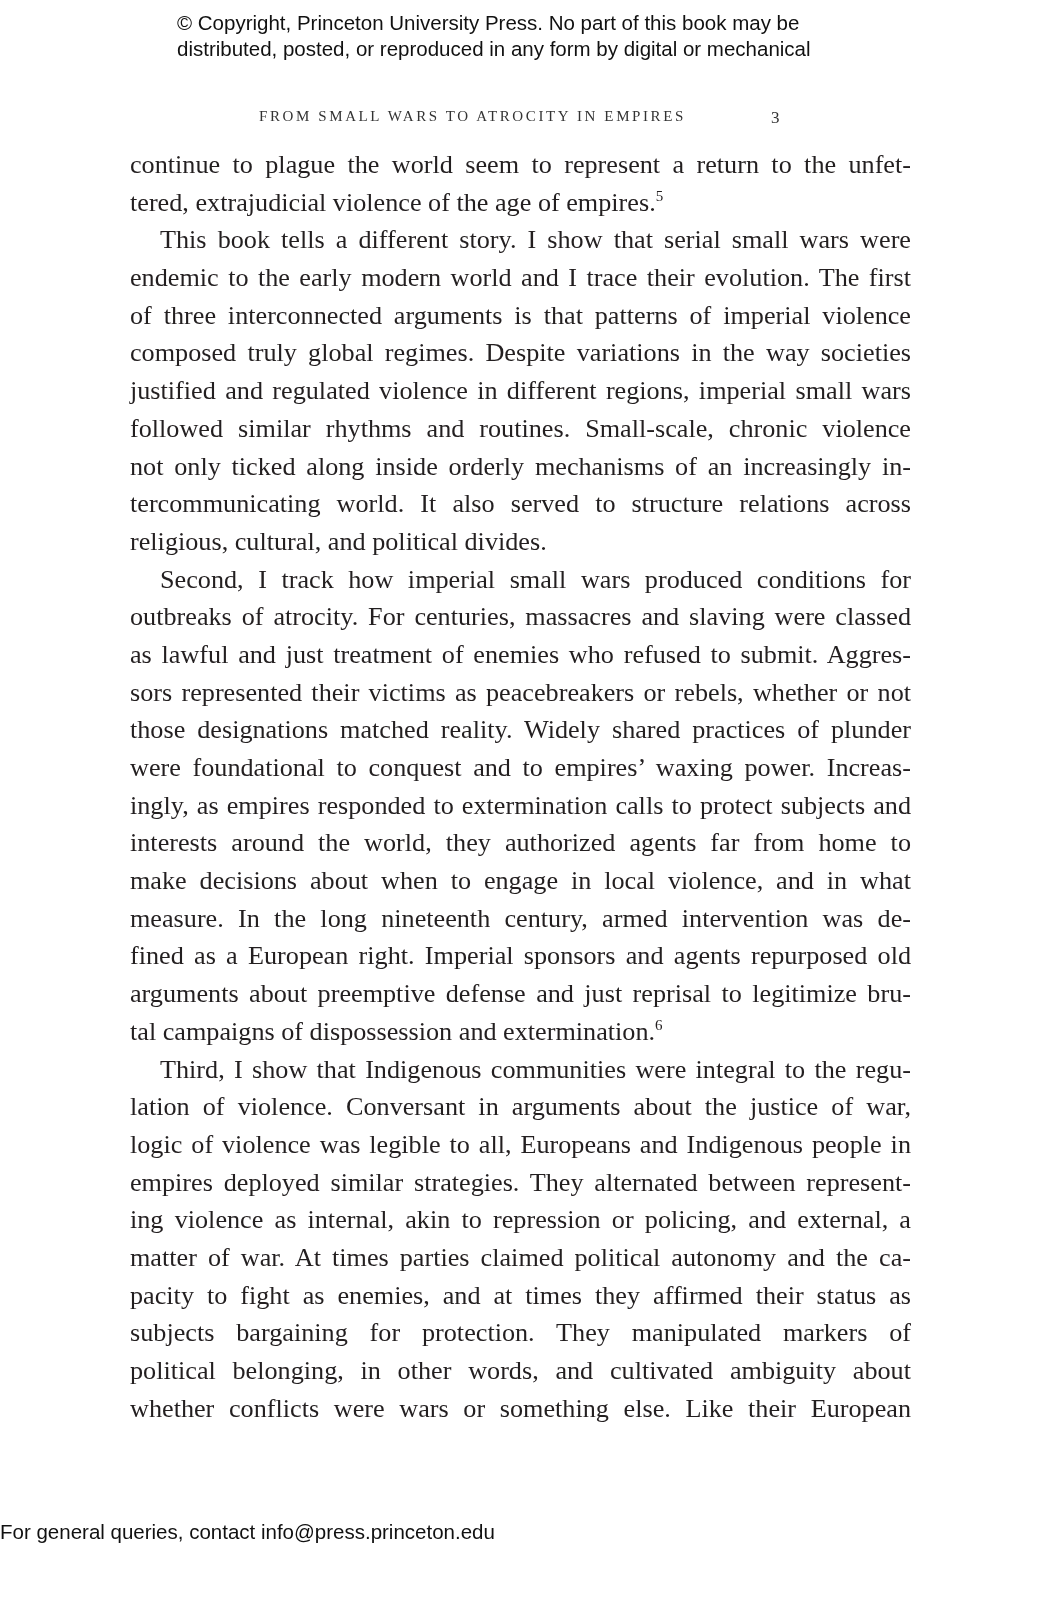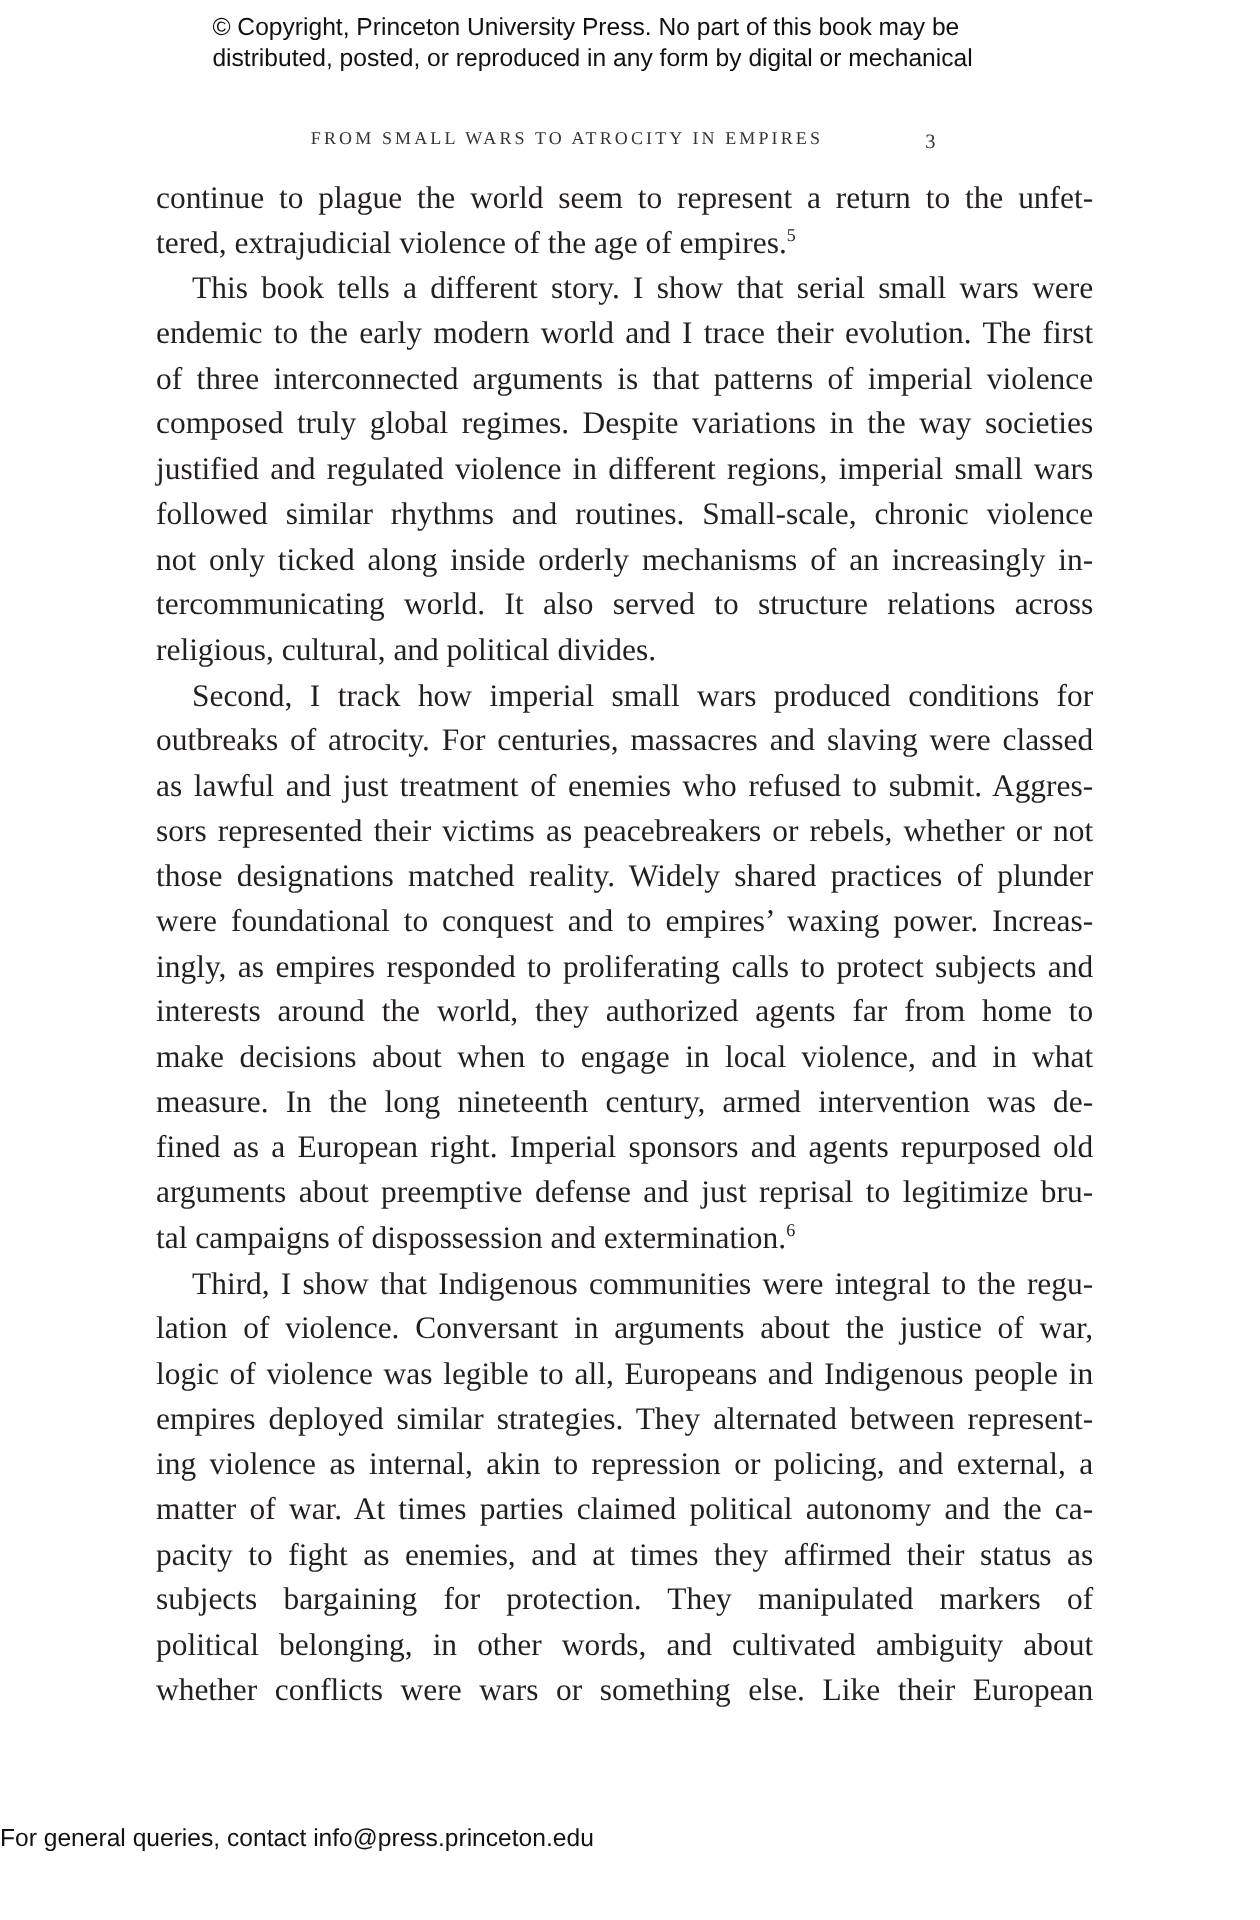--- a/index.html
+++ b/index.html
@@ -53,21 +53,21 @@
     <div class="line"><span>followed similar rhythms and routines. Small-scale, chronic violence</span></div>
     <div class="line"><span>not only ticked along inside orderly mechanisms of an increasingly in-</span></div>
     <div class="line"><span>tercommunicating world. It also served to structure relations across</span></div>
     <div class="line last"><span>religious, cultural, and political divides.</span></div>
     <div class="line indent"><span>Second, I track how imperial small wars produced conditions for</span></div>
     <div class="line"><span>outbreaks of atrocity. For centuries, massacres and slaving were classed</span></div>
     <div class="line"><span>as lawful and just treatment of enemies who refused to submit. Aggres-</span></div>
     <div class="line"><span>sors represented their victims as peacebreakers or rebels, whether or not</span></div>
     <div class="line"><span>those designations matched reality. Widely shared practices of plunder</span></div>
     <div class="line"><span>were foundational to conquest and to empires’ waxing power. Increas-</span></div>
-    <div class="line"><span>ingly, as empires responded to proliferating calls to protect subjects and</span></div>
+    <div class="line"><span>ingly, as empires responded to extermination calls to protect subjects and</span></div>
     <div class="line"><span>interests around the world, they authorized agents far from home to</span></div>
     <div class="line"><span>make decisions about when to engage in local violence, and in what</span></div>
     <div class="line"><span>measure. In the long nineteenth century, armed intervention was de-</span></div>
     <div class="line"><span>fined as a European right. Imperial sponsors and agents repurposed old</span></div>
     <div class="line"><span>arguments about preemptive defense and just reprisal to legitimize bru-</span></div>
     <div class="line last"><span>tal campaigns of dispossession and extermination.</span><sup>6</sup></div>
     <div class="line indent"><span>Third, I show that Indigenous communities were integral to the regu-</span></div>
     <div class="line"><span>lation of violence. Conversant in arguments about the justice of war,</span></div>
     <div class="line"><span>logic of violence was legible to all, Europeans and Indigenous people in</span></div>
     <div class="line"><span>empires deployed similar strategies. They alternated between represent-</span></div>

